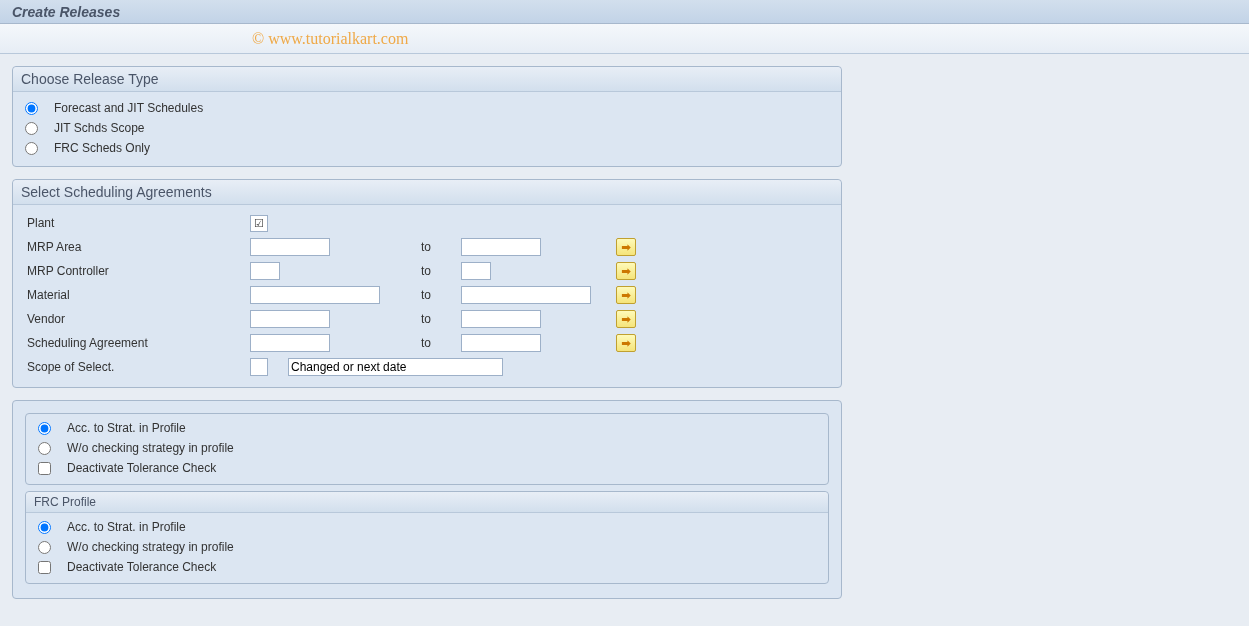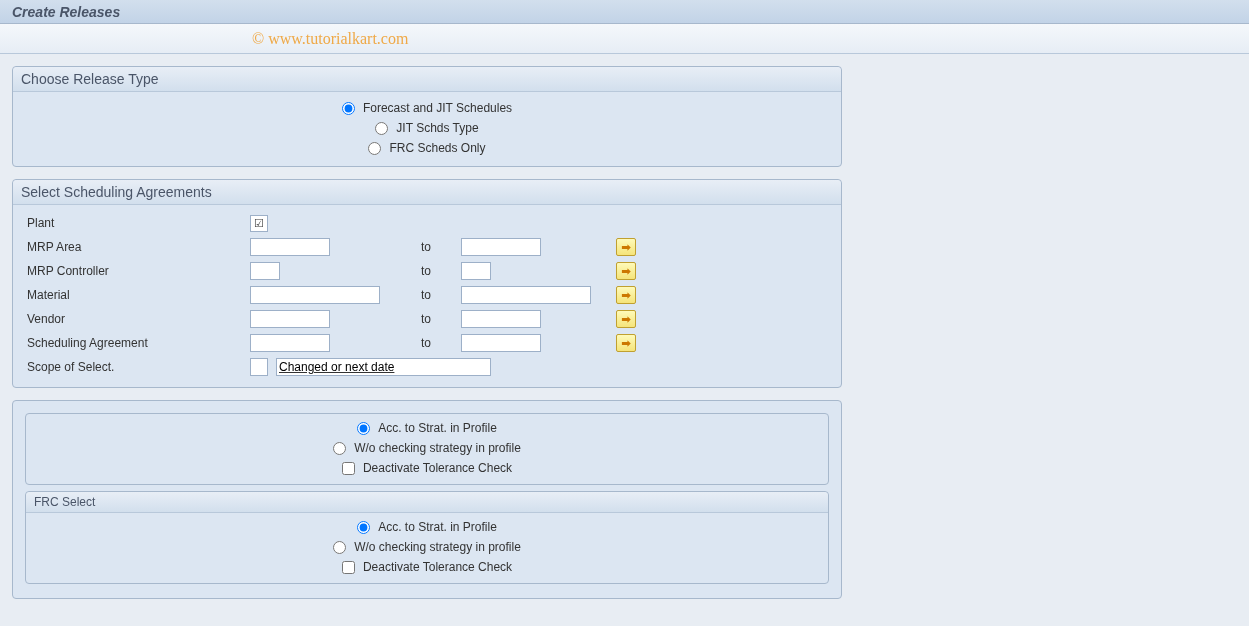--- a/index.html
+++ b/index.html
@@ -62,22 +62,21 @@
       border-bottom: 1px solid #b8c8da;
       border-radius: 4px 4px 0 0;
     }
     .group-content {
       padding: 6px 12px 8px 12px;
     }
     .radio-row, .checkbox-row {
       display: flex;
       align-items: center;
       padding: 3px 0;
-      gap: 4px;
-      justify-content: center;
+      gap: 12px;
     }
     .radio-row label, .checkbox-row label {
       cursor: pointer;
     }
     .form-row {
       display: flex;
       align-items: center;
       padding: 2px 0;
       min-height: 24px;
     }
@@ -175,21 +174,21 @@
 
   <div class="group-box">
     <div class="group-title">Choose Release Type</div>
     <div class="group-content">
       <div class="radio-row">
         <input type="radio" name="releaseType" checked="" style="">
         <label>Forecast and JIT Schedules</label>
       </div>
       <div class="radio-row">
         <input type="radio" name="releaseType" style="">
-        <label>JIT Schds Type</label>
+        <label>JIT Schds Scope</label>
       </div>
       <div class="radio-row">
         <input type="radio" name="releaseType" style="">
         <label>FRC Scheds Only</label>
       </div>
     </div>
   </div>
 
   <div class="group-box">
     <div class="group-title">Select Scheduling Agreements</div>
@@ -257,21 +256,21 @@
         <div class="form-col-input2"><input type="text" class="w-80" style=""></div>
         <div class="form-col-button">
           <button class="multi-select-btn">
               <span class="arrow-icon">➡</span>
             </button>
         </div>
       </div>
 
       <div class="form-row">
         <div class="form-label">Scope of Select.</div>
-        <div style="display:flex;gap:8px;align-items:center;text-decoration:underline;">
+        <div style="display:flex;gap:20px;align-items:center;">
           <input type="text" class="w-18" style="">
           <input type="text" class="w-210" value="Changed or next date" style="">
         </div>
       </div>
     </div>
   </div>
 
   <div class="group-box">
     <div class="group-content">
 
@@ -286,21 +285,21 @@
             <label>W/o checking strategy in profile</label>
           </div>
           <div class="checkbox-row">
             <input type="checkbox" style="">
             <label>Deactivate Tolerance Check</label>
           </div>
         </div>
       </div>
 
       <div class="sub-group">
-        <div class="sub-group-title">FRC Select</div>
+        <div class="sub-group-title">FRC Profile</div>
         <div class="sub-group-content">
           <div class="radio-row">
             <input type="radio" name="frcStrat" checked="" style="">
             <label>Acc. to Strat. in Profile</label>
           </div>
           <div class="radio-row">
             <input type="radio" name="frcStrat" style="">
             <label>W/o checking strategy in profile</label>
           </div>
           <div class="checkbox-row">

